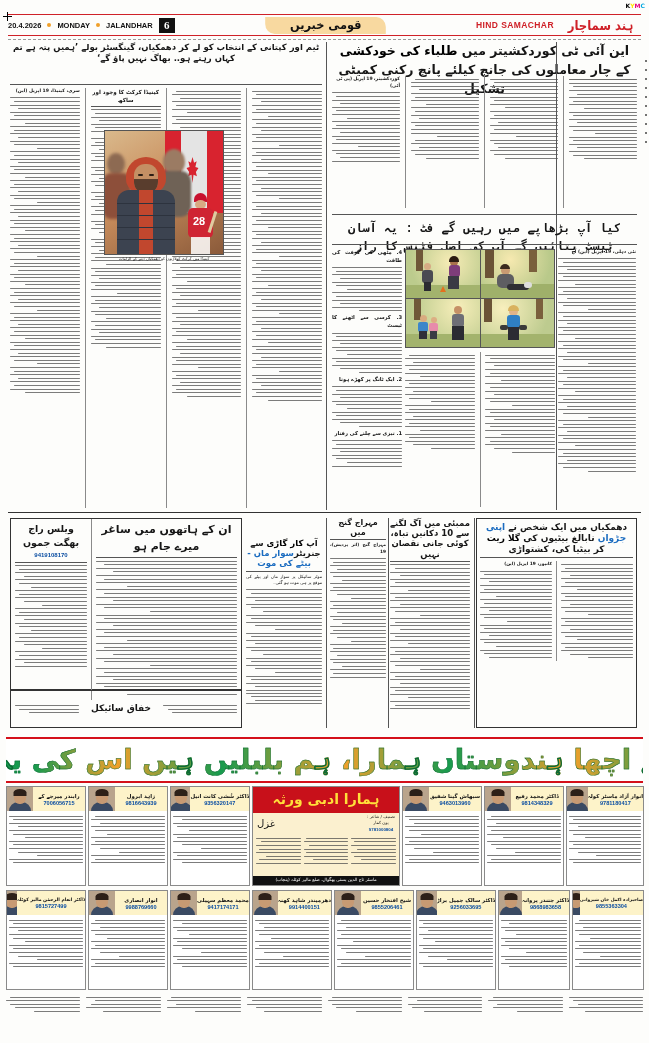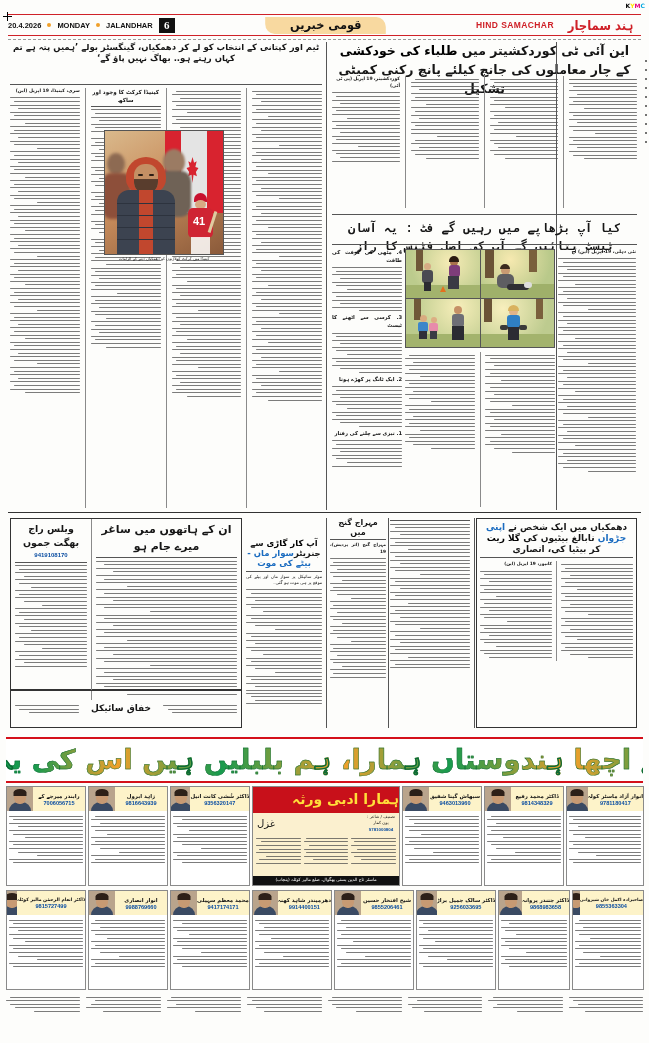--- a/index.html
+++ b/index.html
@@ -97,21 +97,21 @@
   .face-head{ position:absolute; left:50%; top:4px; transform:translateX(-50%);
       width:12px;height:13px;border-radius:50% 50% 45% 45%; background:#c79a73;}
   .face-hair{ position:absolute; left:50%; top:2px; transform:translateX(-50%);
       width:13px;height:7px;border-radius:50% 50% 0 0; background:#2d2018;}
   .face-body{ position:absolute; left:50%; bottom:0; transform:translateX(-50%);
       width:22px;height:9px;border-radius:9px 9px 0 0; background:#3a4a63;}
   .poet-verses{ padding:2px 2px; }
 
   .center-ad{ position:absolute; border:1px solid #8a8a8a; background:#fbf0cf; overflow:hidden; }
   .ad-ribbon{ background:#c8101a; color:#ffdf3a; font-weight:700; font-size:14px;
-     padding:2px 0 3px; letter-spacing:-0.5px; }
+     text-align:center; padding:2px 0 3px; letter-spacing:-0.5px; }
   .ad-sub{ text-align:center; font-size:10px; font-weight:400; color:#111; }
   .ad-foot{ background:#111; color:#fff; font-size:4.4px; text-align:center; padding:1px 0; }
 
   .cap{ font-size:4px; color:#222; text-align:center; }
   .dashed{ position:absolute; border-top:1px dashed #9a9a9a; }
 
   .bullets{ position:absolute; display:flex; flex-direction:column; gap:7px; }
   .bullets i{ width:2px;height:2px;background:#444;border-radius:50%;display:block; }
 </style>
 </head>
@@ -629,21 +629,21 @@
     <div style="position:absolute;left:58px;top:18px;width:22px;height:26px;border-radius:50%;background:#9b7b63;filter:blur(1px);"></div>
     <div style="position:absolute;left:52px;top:40px;width:34px;height:46px;border-radius:10px;background:#6f6256;filter:blur(1px);"></div>
 
     <div style="position:absolute;left:2px;top:22px;width:18px;height:22px;border-radius:50%;background:#8d6a52;filter:blur(1.4px);"></div>
     <div style="position:absolute;left:-2px;top:42px;width:28px;height:46px;border-radius:8px;background:#8d4f3a;filter:blur(1.4px);"></div>
 
     <div style="position:absolute;right:6px;top:62px;width:32px;height:62px;">
       <div style="position:absolute;left:9px;top:0;width:13px;height:9px;border-radius:7px 7px 0 0;background:#c8102e;"></div>
       <div style="position:absolute;left:10px;top:7px;width:11px;height:9px;border-radius:50%;background:#d8a983;"></div>
       <div style="position:absolute;left:3px;top:15px;width:25px;height:30px;border-radius:5px;background:#cf2433;"></div>
-      <div style="position:absolute;left:8px;top:22px;font:700 11px 'Liberation Sans',sans-serif;color:#fff;">41</div>
+      <div style="position:absolute;left:8px;top:22px;font:700 11px 'Liberation Sans',sans-serif;color:#fff;">28</div>
       <div style="position:absolute;left:6px;top:44px;width:19px;height:18px;background:#ffffff;opacity:.85;"></div>
       <div style="position:absolute;left:26px;top:18px;width:3px;height:22px;background:#e0cba0;transform:rotate(18deg);"></div>
     </div>
 
     <div style="position:absolute;left:12px;top:26px;width:58px;height:99px;">
 
       <div style="position:absolute;left:9px;top:0;width:40px;height:36px;border-radius:20px 20px 14px 14px;background:#c1472e;"></div>
 
       <div style="position:absolute;left:17px;top:7px;width:24px;height:30px;border-radius:12px 12px 13px 13px;background:#c48f64;"></div>
 
@@ -922,21 +922,21 @@
         <div class="ln s1"></div>
         <div class="ln s3"></div>
         <div class="ln s5"></div>
     </div>
   </div>
 
   <div class="hline" style="left:8px; top:512px; width:633px; background:#333;"></div>
 
   <div class="boxed" style="position:absolute; left:476px; top:518px; width:161px; height:210px;">
     <div class="hl urdu" style="font-size:9px; text-align:center; padding:3px 3px 2px; line-height:1.2;">
-      <span>دھمکیاں میں ایک شخص نے </span><span class="blue">اپنی جڑواں</span><span> نابالغ بیٹیوں کی </span><span class="red">گلا ریت</span><span> کر بیٹیا کی، انصاری</span>
+      <span>دھمکیاں میں ایک شخص نے </span><span class="blue">اپنی جڑواں</span><span> نابالغ بیٹیوں کی </span><span class="red">گلا ریت</span><span> کر بیٹیا کی، کشتواڑی</span>
     </div>
     <div class="hline" style="position:static;height:1px;background:#555;margin:1px 3px;"></div>
     <div style="display:flex;gap:4px;padding:2px 3px;">
       <div class="body-col" style="width:75px;">
         <div class="ln s1"></div>
           <div class="ln s2"></div>
           <div class="ln s1"></div>
           <div class="ln s3"></div>
           <div class="ln s1"></div>
           <div class="ln s2"></div>
@@ -988,20 +988,21 @@
           <div class="ln s2"></div>
           <div class="ln s4"></div>
           <div class="ln s1"></div>
           <div class="ln s2"></div>
           <div class="ln s3"></div>
       </div>
     </div>
   </div>
 
   <div class="blk" style="left:390px; top:518px; width:80px; height:210px;">
+    <div class="hl urdu" style="font-size:8.5px;text-align:center;line-height:1.2;">ممبئی میں آگ لگنے سے 10 دکانیں تباہ، کوئی جانی نقصان نہیں</div>
     <div class="hline" style="position:static;height:1px;background:#555;margin:2px 0;"></div>
     <div class="ln s1"></div>
       <div class="ln s2"></div>
       <div class="ln s1"></div>
       <div class="ln s3"></div>
       <div class="ln s1"></div>
       <div class="ln s2"></div>
       <div class="ln s1"></div>
       <div class="ln s4"></div>
       <div class="ln s1"></div>

